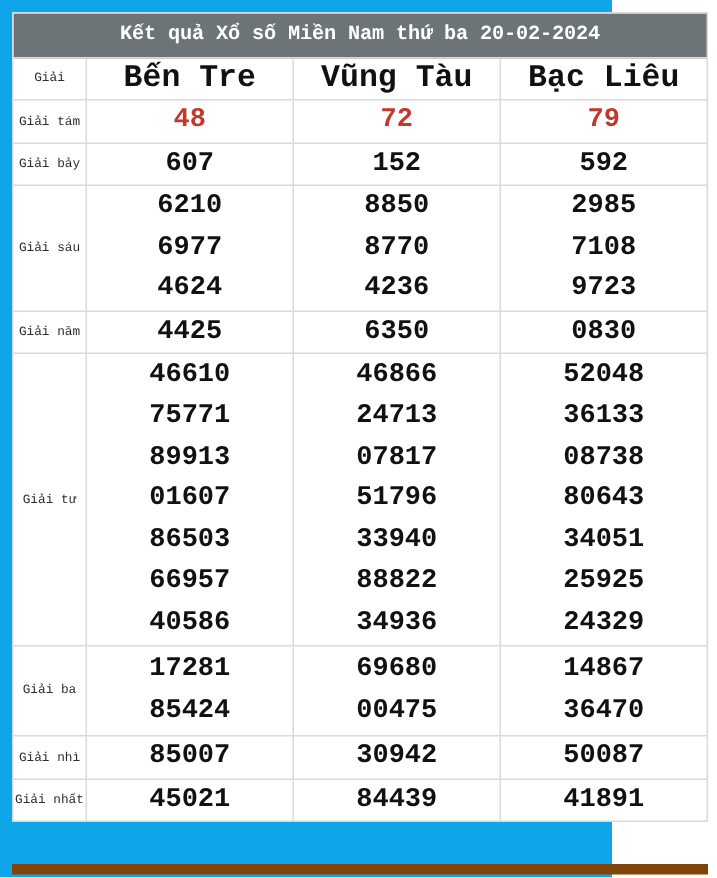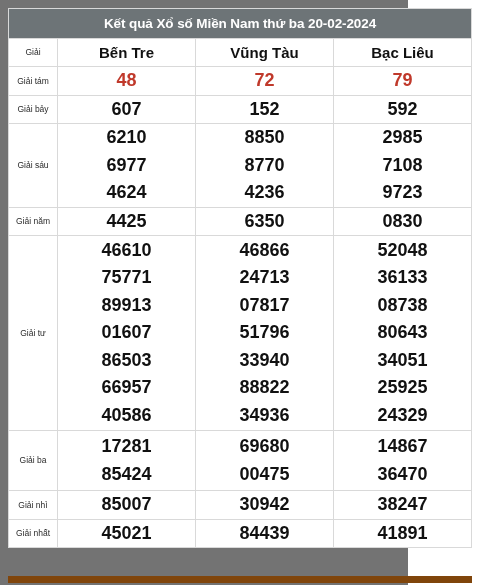--- a/index.html
+++ b/index.html
@@ -14,21 +14,22 @@
     font-family: "Liberation Sans", sans-serif;
     overflow: hidden;
   }
 
   .page {
     position: relative;
     width: 408px;
     height: 585px;
     box-sizing: border-box;
     padding: 8px 6px 0 8px;
-    background: #737373;
+    background: #0ea5e9;
+    font-family: Liberation Mono, monospace;
   }
 
   .result-table {
     width: 464px;
     border-collapse: collapse;
     table-layout: fixed;
     background: #ffffff;
   }
 
   .result-table col.c-prize  { width: 49px;  }
@@ -60,21 +61,21 @@
     font-size: 8.5px;
     color: #2b2b2b;
     font-weight: normal;
     text-align: center;
     line-height: 1.2;
     padding: 2px 1px;
     margin-left: 32px;
   }
 
   .province-head {
-    font-size: 15px;
+    font-size: 21px;
     font-weight: bold;
     color: #111111;
     height: 28px;
   }
 
   .num-cell {
     font-size: 18px;
     font-weight: bold;
     color: #111111;
     line-height: 27.5px;
@@ -229,21 +230,21 @@
         </tr>
         <tr class="row-h1">
           <td class="prize-label">Giải nhì</td>
           <td class="num-cell">
             <span class="n">85007</span>
           </td>
           <td class="num-cell">
             <span class="n">30942</span>
           </td>
           <td class="num-cell">
-            <span class="n">38247</span>
+            <span class="n">50087</span>
           </td>
         </tr>
         <tr class="row-h1">
           <td class="prize-label">Giải nhất</td>
           <td class="num-cell">
             <span class="n">45021</span>
           </td>
           <td class="num-cell">
             <span class="n">84439</span>
           </td>

